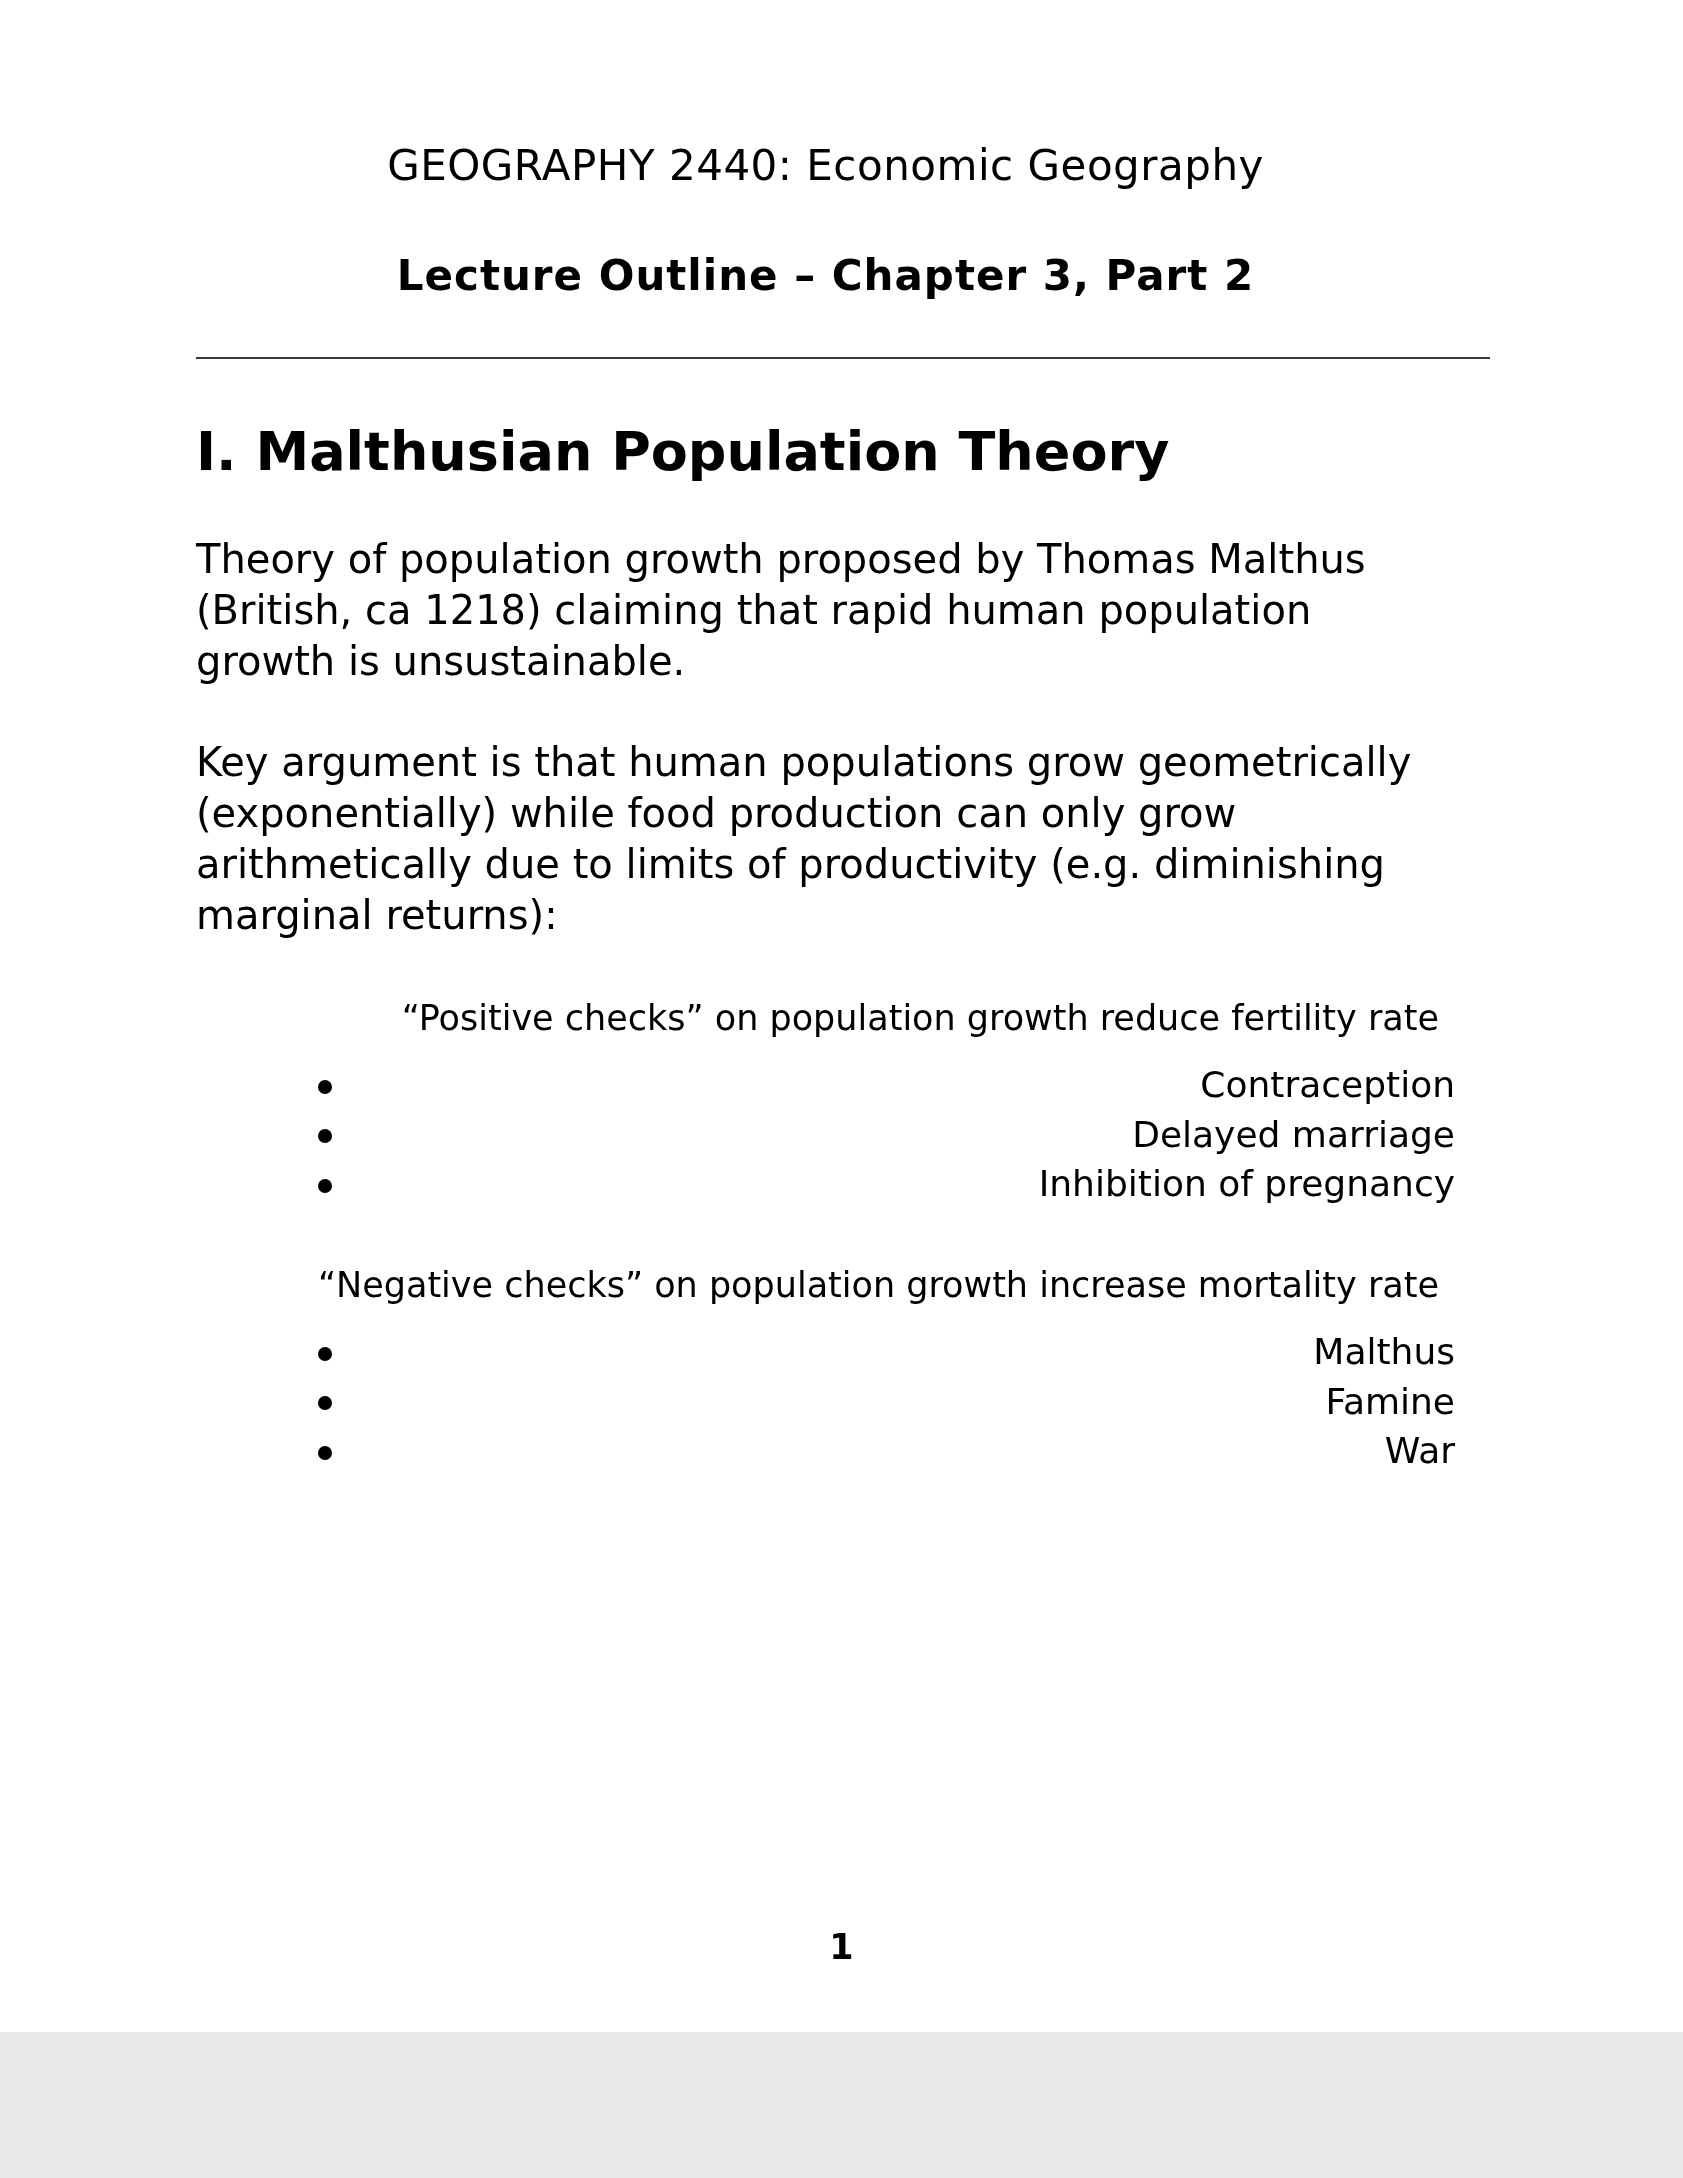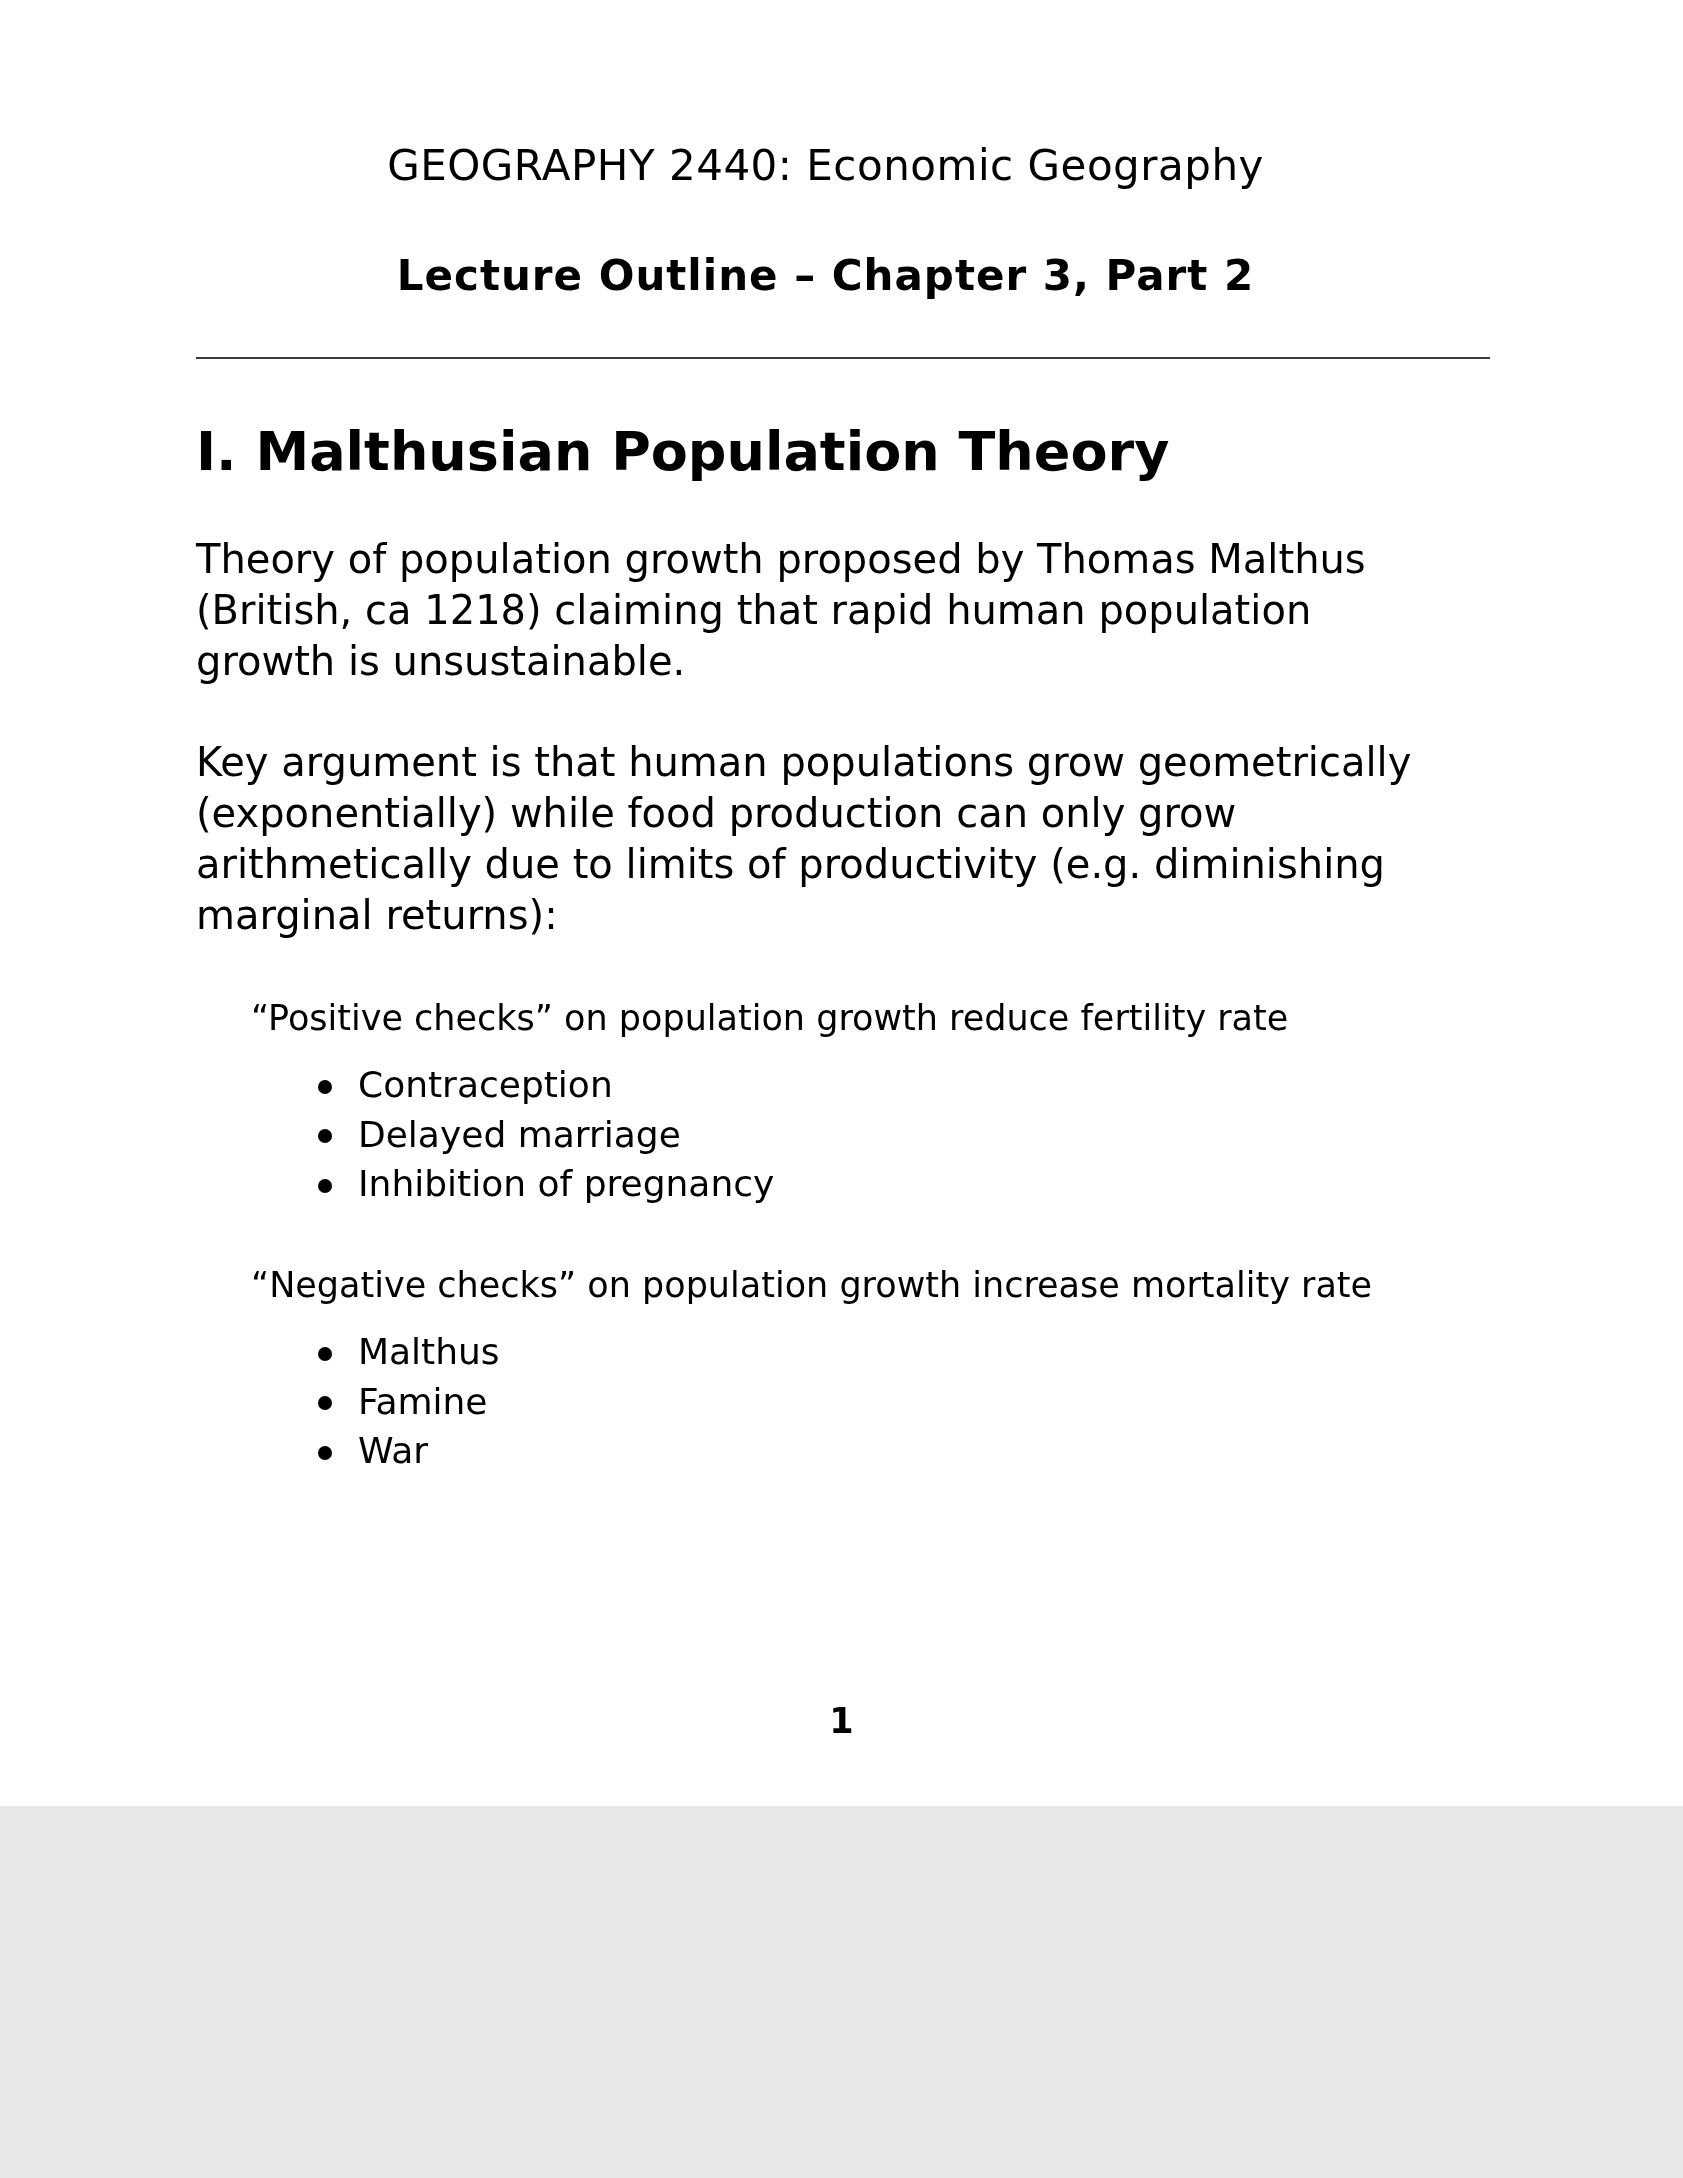--- a/index.html
+++ b/index.html
@@ -3,21 +3,21 @@
 <meta charset="utf-8">
 <style>
   html, body {
     margin: 0;
     padding: 0;
     background: #e8e8e8;
   }
   .page {
     position: relative;
     width: 1683px;
-    height: 1806px;
+    height: 2032px;
     margin: 0 auto;
     background: #ffffff;
     color: #000000;
     font-family: "DejaVu Sans", "Liberation Sans", sans-serif;
     box-sizing: border-box;
     padding: 141px 228px 0 196px;
     overflow: hidden;
   }
   .doc-title {
     text-align: center;
@@ -44,20 +44,21 @@
     margin: 61px 0 0 0;
   }
   .para {
     font-size: 40px;
     line-height: 1.27;
     margin: 51px 0 0 0;
     max-width: 1238px;
   }
   .sub-block {
     margin: 55px 0 0 55px;
+    text-align: right;
   }
   .sub-lead {
     font-size: 35px;
     line-height: 1.3;
     margin: 0;
     max-width: 1188px;
   }
   .bullet-list {
     list-style: none;
     margin: 20px 0 0 0;

